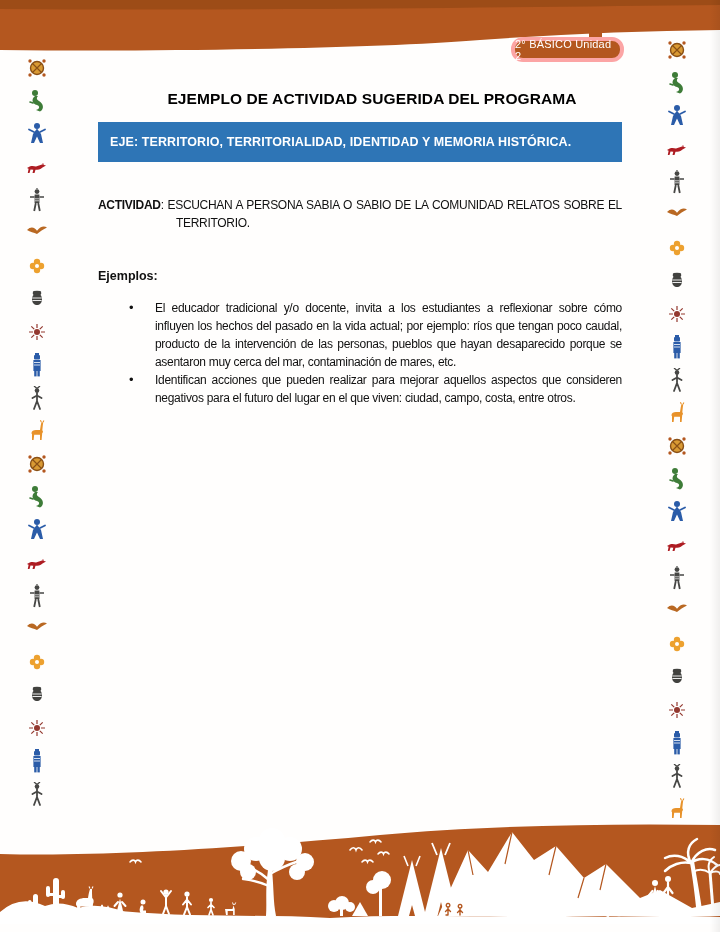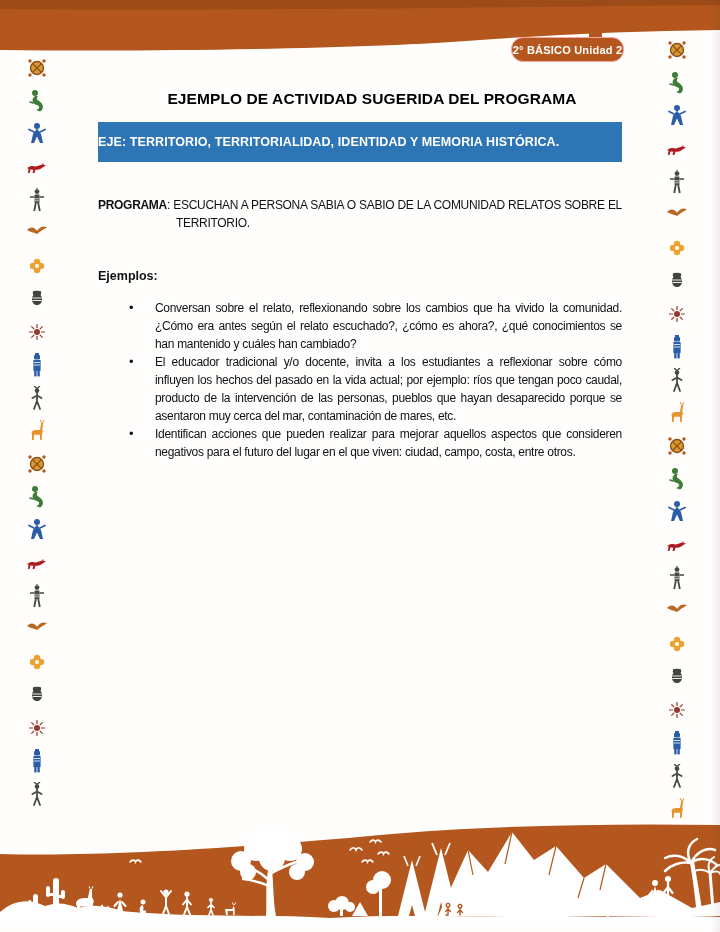--- a/index.html
+++ b/index.html
@@ -5,30 +5,30 @@
   html,body{margin:0;padding:0;background:#e9e9e9;}
   .page{position:relative;width:720px;height:932px;background:#fffefd;overflow:hidden;
         font-family:"Liberation Sans",sans-serif;color:#111;margin:0 auto;}
   .page::after{content:"";position:absolute;top:0;right:0;width:10px;height:100%;
         background:linear-gradient(to right,rgba(0,0,0,0),rgba(0,0,0,0.06));pointer-events:none;}
 
   
   .header-band{position:absolute;top:0;left:0;width:720px;height:64px;}
   .badge-tab{position:absolute;left:589px;top:26px;width:13px;height:14px;background:#b4571f;}
   .unit-badge{position:absolute;left:511px;top:37px;width:113px;height:25px;background:#b4571f;
-        border:1px solid #fca5a5;border-radius:12px;color:#ffffff;font-size:11px;font-weight:700;
+        border:4px solid #fca5a5;border-radius:12px;color:#ffffff;font-size:11px;font-weight:400;
         display:flex;align-items:center;justify-content:center;box-sizing:border-box;letter-spacing:.2px;}
 
   
   .content{position:absolute;left:98px;top:0;width:524px;}
   .page-title{position:absolute;top:90px;left:12px;width:100%;margin:0;font-size:15.5px;
         font-weight:700;text-align:center;color:#000;letter-spacing:.1px;}
   .eje-banner{position:absolute;top:122px;left:0;width:100%;height:40px;background:#2e75b6;
         color:#fff;font-weight:700;font-size:12.5px;display:flex;align-items:center;
-        box-sizing:border-box;letter-spacing:.1px;}
+        padding-left:12px;box-sizing:border-box;letter-spacing:.1px;}
   .activity{position:absolute;top:196px;left:0;width:100%;margin:0;font-size:12px;
         line-height:18px;text-align:justify;padding-left:78px;text-indent:-78px;
         box-sizing:border-box;letter-spacing:-0.3px;}
   .activity .lbl{font-weight:700;}
   .examples-heading{position:absolute;top:269px;left:0;margin:0;font-size:12.5px;font-weight:700;}
   ul.bullets{position:absolute;top:299px;left:0;width:100%;margin:0;padding:0;list-style:none;
         font-size:12px;line-height:18px;letter-spacing:-0.3px;}
   ul.bullets li{position:relative;padding-left:57px;text-align:justify;box-sizing:border-box;}
   ul.bullets li::before{content:"\2022";position:absolute;left:31px;top:0;font-size:13px;}
 
@@ -276,26 +276,25 @@
       </svg>
     </div>
 
   <div class="content">
     <h1 class="page-title">EJEMPLO DE ACTIVIDAD SUGERIDA DEL PROGRAMA</h1>
 
     <div class="eje-banner">
       <span>EJE: TERRITORIO, TERRITORIALIDAD, IDENTIDAD Y MEMORIA HISTÓRICA.</span>
     </div>
 
-    <p class="activity"><span class="lbl">PROGRAMA</span><span>: </span><span>ESCUCHAN A PERSONA SABIA O SABIO DE LA COMUNIDAD RELATOS SOBRE EL TERRITORIO.</span></p>
+    <p class="activity"><span class="lbl">ACTIVIDAD</span><span>: </span><span>ESCUCHAN A PERSONA SABIA O SABIO DE LA COMUNIDAD RELATOS SOBRE EL TERRITORIO.</span></p>
 
     <p class="examples-heading">Ejemplos:</p>
 
     <ul class="bullets">
-      <li>Conversan sobre el relato, reflexionando sobre los cambios que ha vivido la comunidad. ¿Cómo era antes según el relato escuchado?, ¿cómo es ahora?, ¿qué conocimientos se han mantenido y cuáles han cambiado?</li>
       <li>El educador tradicional y/o docente, invita a los estudiantes a reflexionar sobre cómo influyen los hechos del pasado en la vida actual; por ejemplo: ríos que tengan poco caudal, producto de la intervención de las personas, pueblos que hayan desaparecido porque se asentaron muy cerca del mar, contaminación de mares, etc.</li>
       <li>Identifican acciones que pueden realizar para mejorar aquellos aspectos que consideren negativos para el futuro del lugar en el que viven: ciudad, campo, costa, entre otros.</li>
     </ul>
   </div>
 
   <svg class="footer-art" viewBox="0 0 720 112" preserveAspectRatio="none">
 
     <path d="M0,34 C100,37 240,28 380,15 C480,6 600,3 720,5 L720,104 L0,104 Z" fill="#b4571f"></path>
 
     <path d="M0,93 C40,87 80,95 120,91 C200,98 260,94 330,98 C400,94 470,98 540,95 C610,99 670,94 720,97 L720,104 L0,104 Z" fill="#ffffff"></path>

